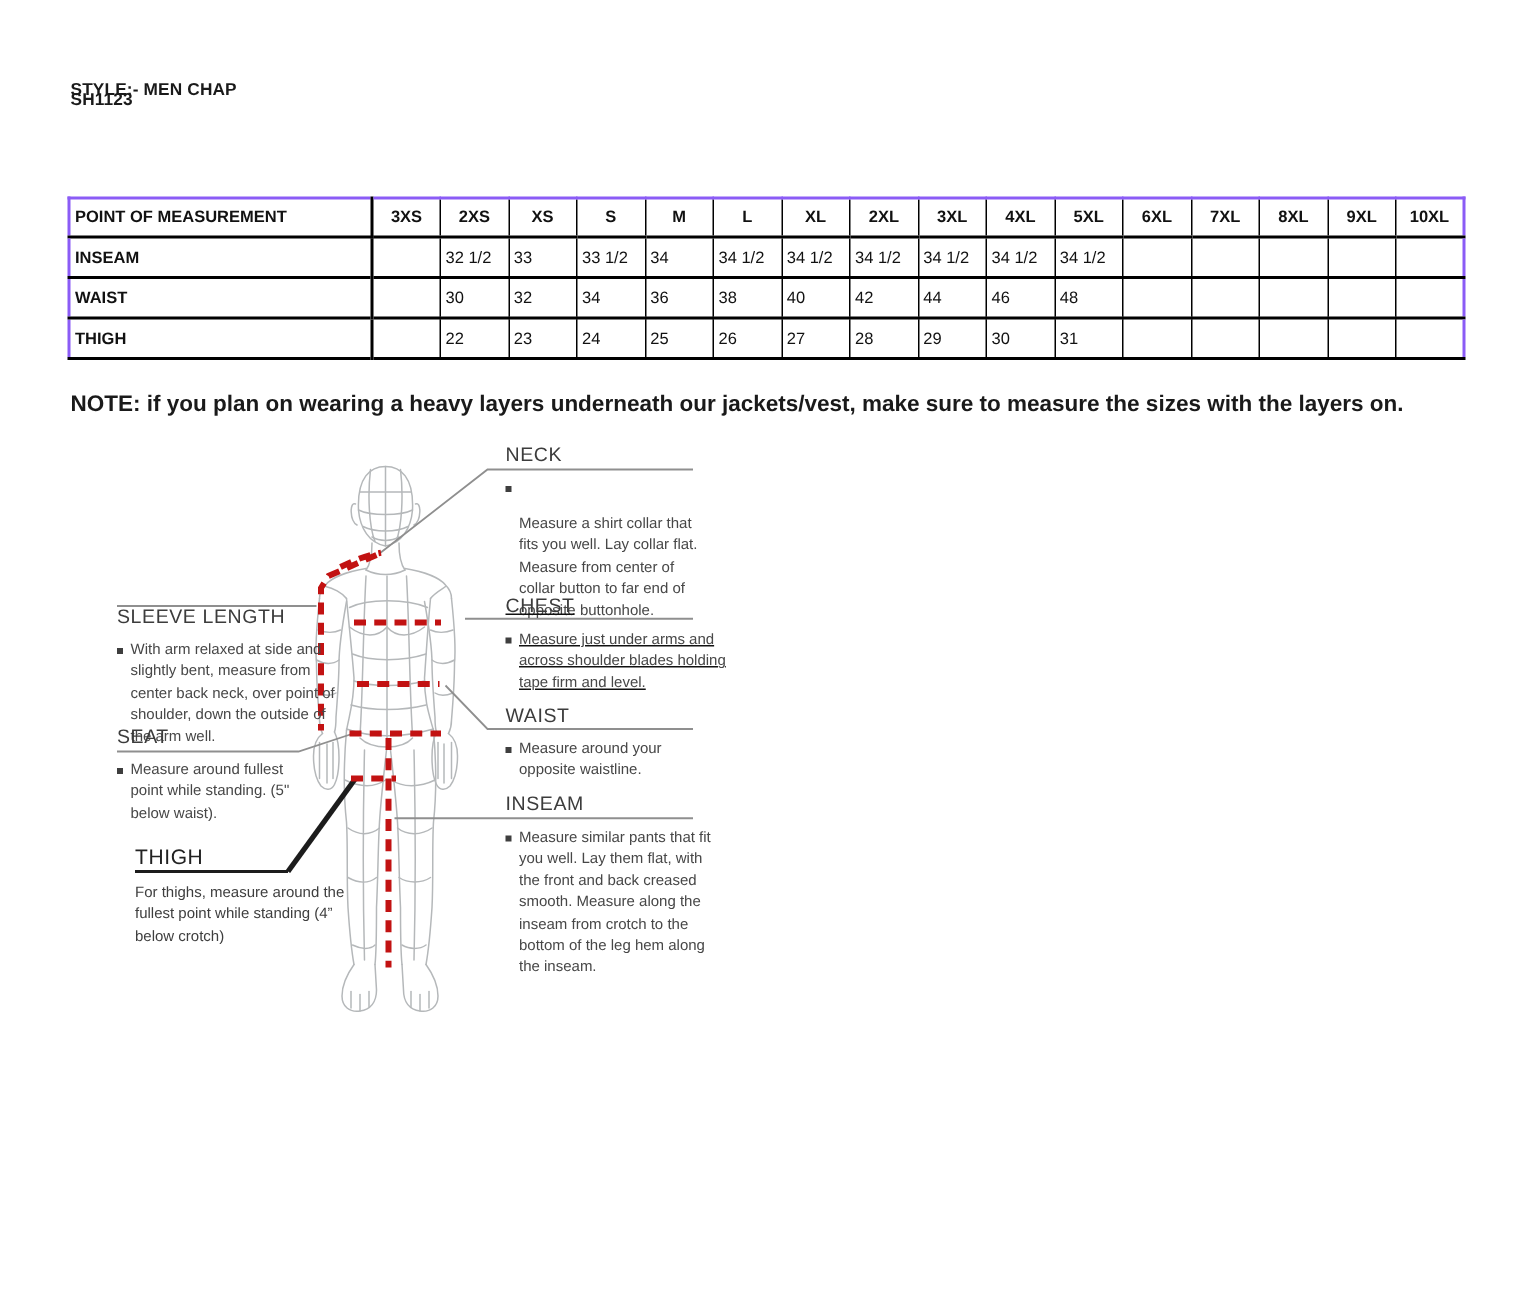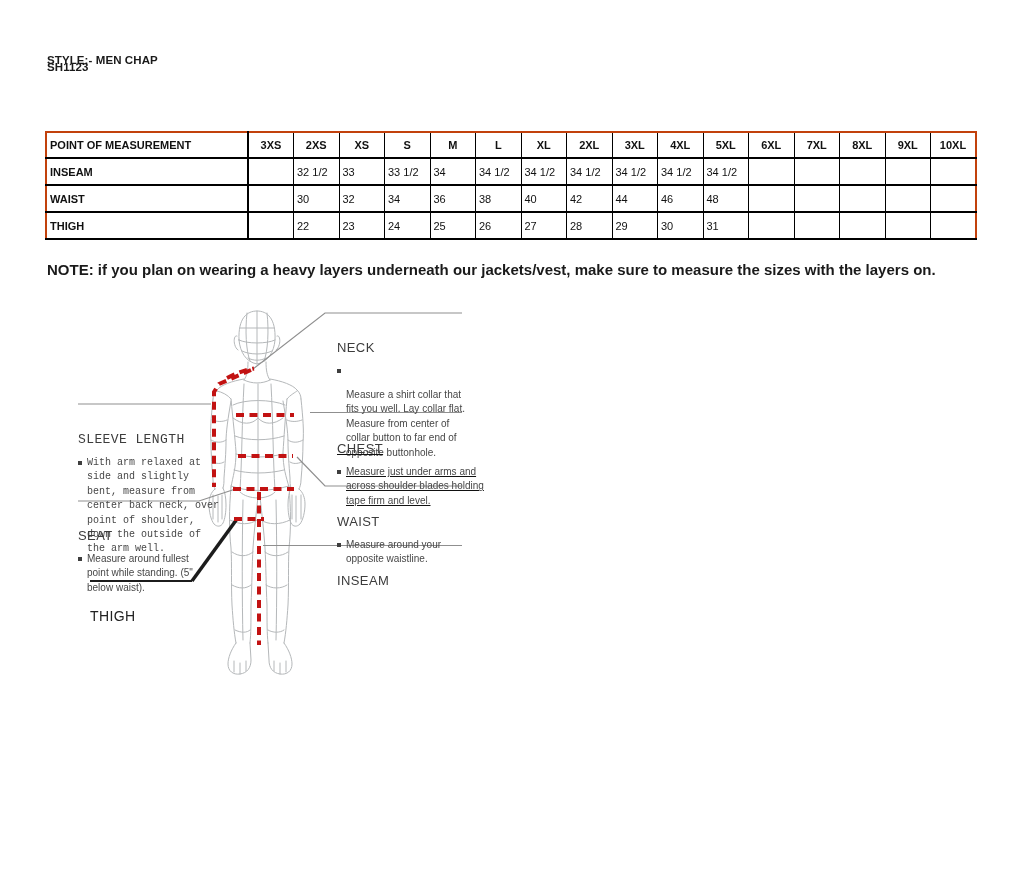--- a/index.html
+++ b/index.html
@@ -1,32 +1,32 @@
 <!DOCTYPE html>
 <html><head>
 <meta charset="utf-8">
 <style>
   html,body{margin:0;padding:0;background:#fff;}
   body{width:1024px;height:876px;position:relative;font-family:"Liberation Sans",sans-serif;color:#111;overflow:hidden;}
   .abs{position:absolute;}
   
   .doc-title{font-size:11.5px;font-weight:bold;color:#1a1a1a;letter-spacing:.1px;}
   
-  table.size{border-collapse:collapse;table-layout:fixed;border:2px solid #c2410c;background:#fff;}
+  table.size{border-collapse:collapse;table-layout:fixed;border:2px solid #8b5cf6;background:#fff;}
   table.size th,table.size td{border:1px solid #000;font-size:11px;padding:0 3px;overflow:hidden;white-space:nowrap;}
   table.size thead th{font-weight:bold;height:24px;text-align:center;border-bottom:2px solid #000;}
   table.size thead th:first-child{text-align:left;border-right:2px solid #000;}
   table.size tbody th.rowlabel{font-weight:bold;text-align:left;border-right:2px solid #000;}
   table.size tbody tr{height:27px;border-bottom:2px solid #000;}
   table.size tbody td{font-weight:normal;}
   
   .note{font-size:15px;font-weight:bold;color:#1a1a1a;}
   
   .d-sec{position:absolute;}
-  .d-head{font-size:13px;line-height:14px;color:#3c3c3c;letter-spacing:.4px;margin-top:45px;}
+  .d-head{font-size:13px;line-height:14px;color:#3c3c3c;letter-spacing:.4px;}
   .d-head.dark{color:#222;font-size:14px;}
   .d-body{display:flex;gap:5px;margin-top:9px;}
   .d-body .sq{width:4px;height:4px;background:#3e3e3e;margin-top:5px;flex:none;}
   .d-text{font-size:10px;line-height:14.4px;color:#474747;}
   svg{position:absolute;left:0;top:0;}
 </style>
 </head>
 <body>
 
 <div class="abs doc-title" style="left:47px;top:54px;text-align:center;">STYLE:- MEN CHAP</div>
@@ -263,33 +263,40 @@
 <div class="d-sec" style="left:337px;top:470px;width:140px;">
   <div class="d-head">WAIST</div>
   <div class="d-body">
       <span class="sq"></span>
     <div class="d-text" style="width:120px;">Measure around your opposite waistline.</div>
     </div>
 </div>
 
 <div class="d-sec" style="left:337px;top:529px;width:146px;">
   <div class="d-head">INSEAM</div>
-</div>
-
-<div class="d-sec" style="left:78px;top:388px;width:152px;font-family:Liberation Mono, monospace;">
+  <div class="d-body">
+      <span class="sq"></span>
+    <div class="d-text" style="width:134px;">Measure similar pants that fit you well. Lay them flat, with the front and back creased smooth. Measure along the inseam from crotch to the bottom of the leg hem along the inseam.</div>
+    </div>
+</div>
+
+<div class="d-sec" style="left:78px;top:404px;width:152px;">
   <div class="d-head">SLEEVE LENGTH</div>
   <div class="d-body">
       <span class="sq"></span>
     <div class="d-text" style="width:138px;">With arm relaxed at side and slightly bent, measure from center back neck, over point of shoulder, down the outside of the arm well.</div>
     </div>
 </div>
 
 <div class="d-sec" style="left:78px;top:484px;width:136px;">
   <div class="d-head">SEAT</div>
   <div class="d-body">
       <span class="sq"></span>
     <div class="d-text" style="width:118px;">Measure around fullest point while standing. (5" below waist).</div>
     </div>
 </div>
 
 <div class="d-sec" style="left:90px;top:564px;width:152px;">
   <div class="d-head dark">THIGH</div>
+  <div class="d-body" style="margin-top:11px;">
+    <div class="d-text" style="width:142px;color:#3e3e3e;">For thighs, measure around the fullest point while standing (4” below crotch)</div>
+    </div>
 </div>
 
 </body></html>

